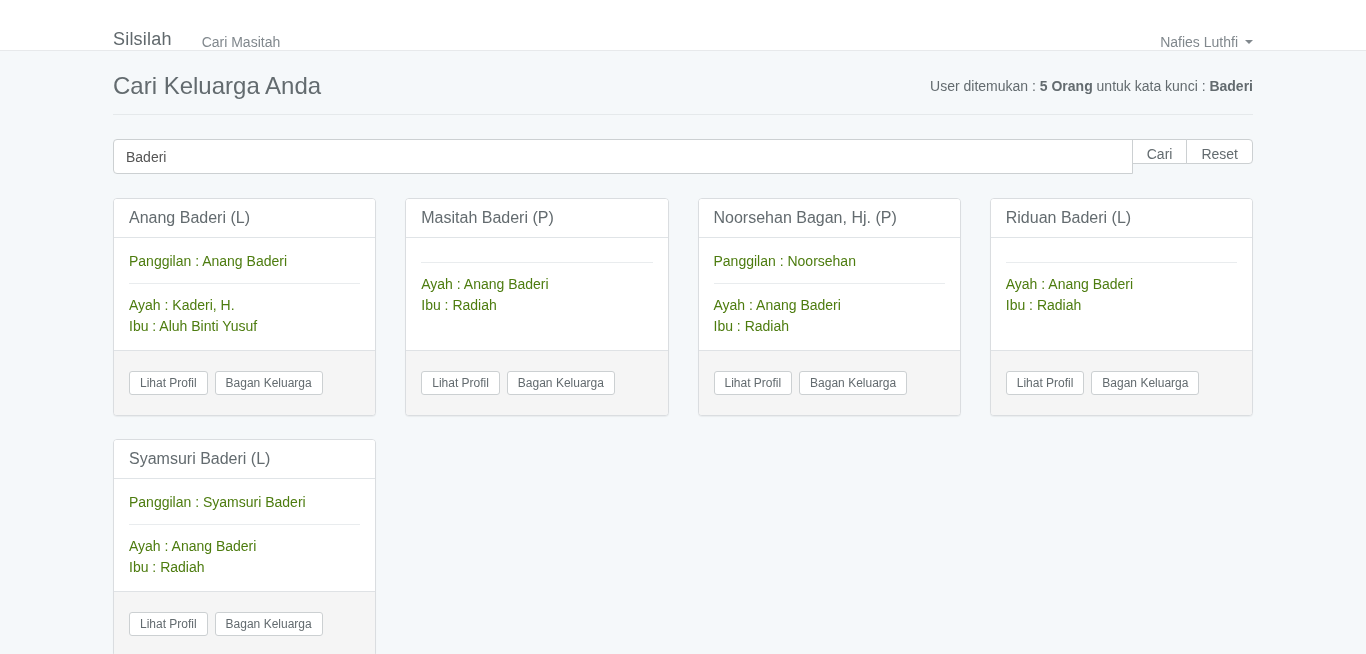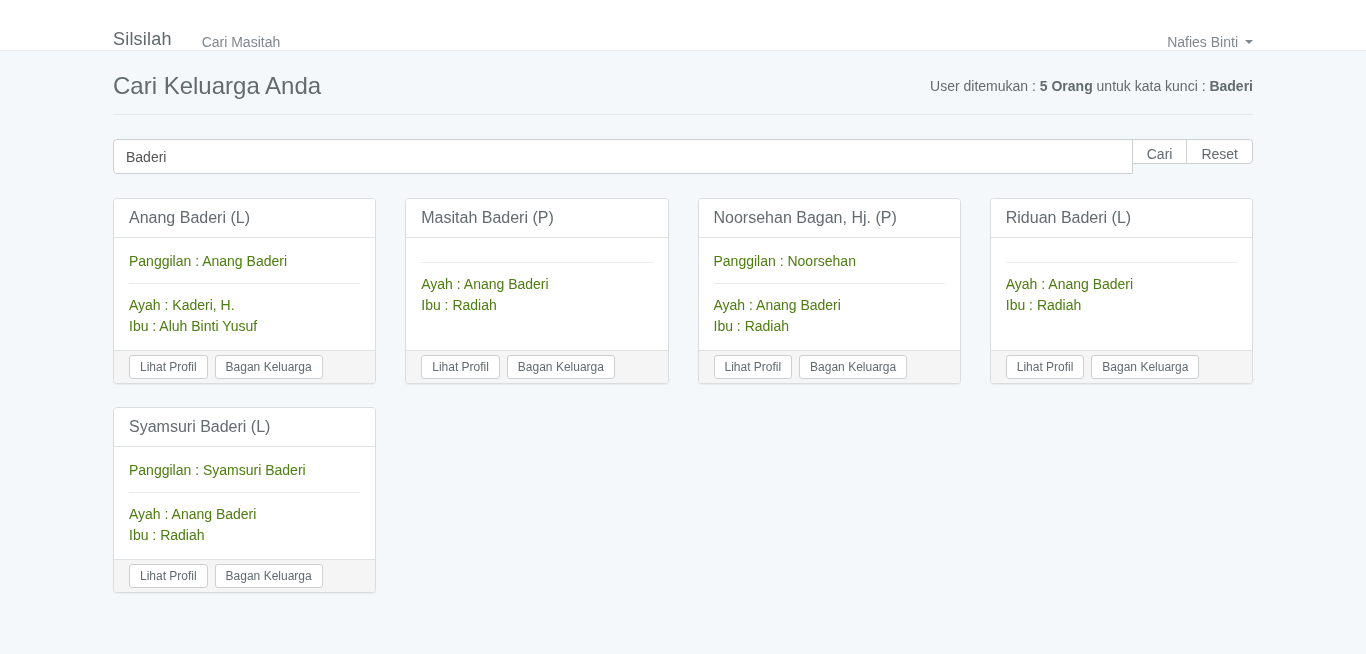--- a/index.html
+++ b/index.html
@@ -67,36 +67,36 @@
   }
   .panel-heading {
     padding: 10px 15px; border-bottom: 1px solid #e0e4e7;
     font-size: 16px; color: #636b6f; background: #fff;
   }
   .panel-body { padding: 13px 15px; flex: 1; color: #4d7c0f; }
   .panel-body p { margin: 0; line-height: 21px; }
   .p-panggilan { margin-bottom: 2px !important; }
   .panel-hr { border: 0; border-top: 1px solid #e9ecee; margin: 11px 0; }
   .panel-footer {
-    padding: 4px 15px; background: #f5f5f5; border-top: 1px solid #dfe2e5;
+    padding: 20px 15px; background: #f5f5f5; border-top: 1px solid #dfe2e5;
   }
   .btn-xs {
     font-size: 12px; height: auto; padding: 4px 10px;
     border-radius: 3px; margin-right: 3px; color: #636b6f;
   }
 </style>
 </head>
 <body>
 
 <nav class="navbar">
   <div class="container">
     <a class="brand" href="#">Silsilah</a>
     <a class="nav-link" href="#">Cari Masitah</a>
     <div class="user-menu">
-      <span>Nafies Binti</span>
+      <span>Nafies Luthfi</span>
       <span class="caret"></span>
     </div>
   </div>
 </nav>
 
 <main class="container">
 
   <div class="page-header">
     <h1 class="page-title">Cari Keluarga Anda</h1>
     <div class="results-summary">

